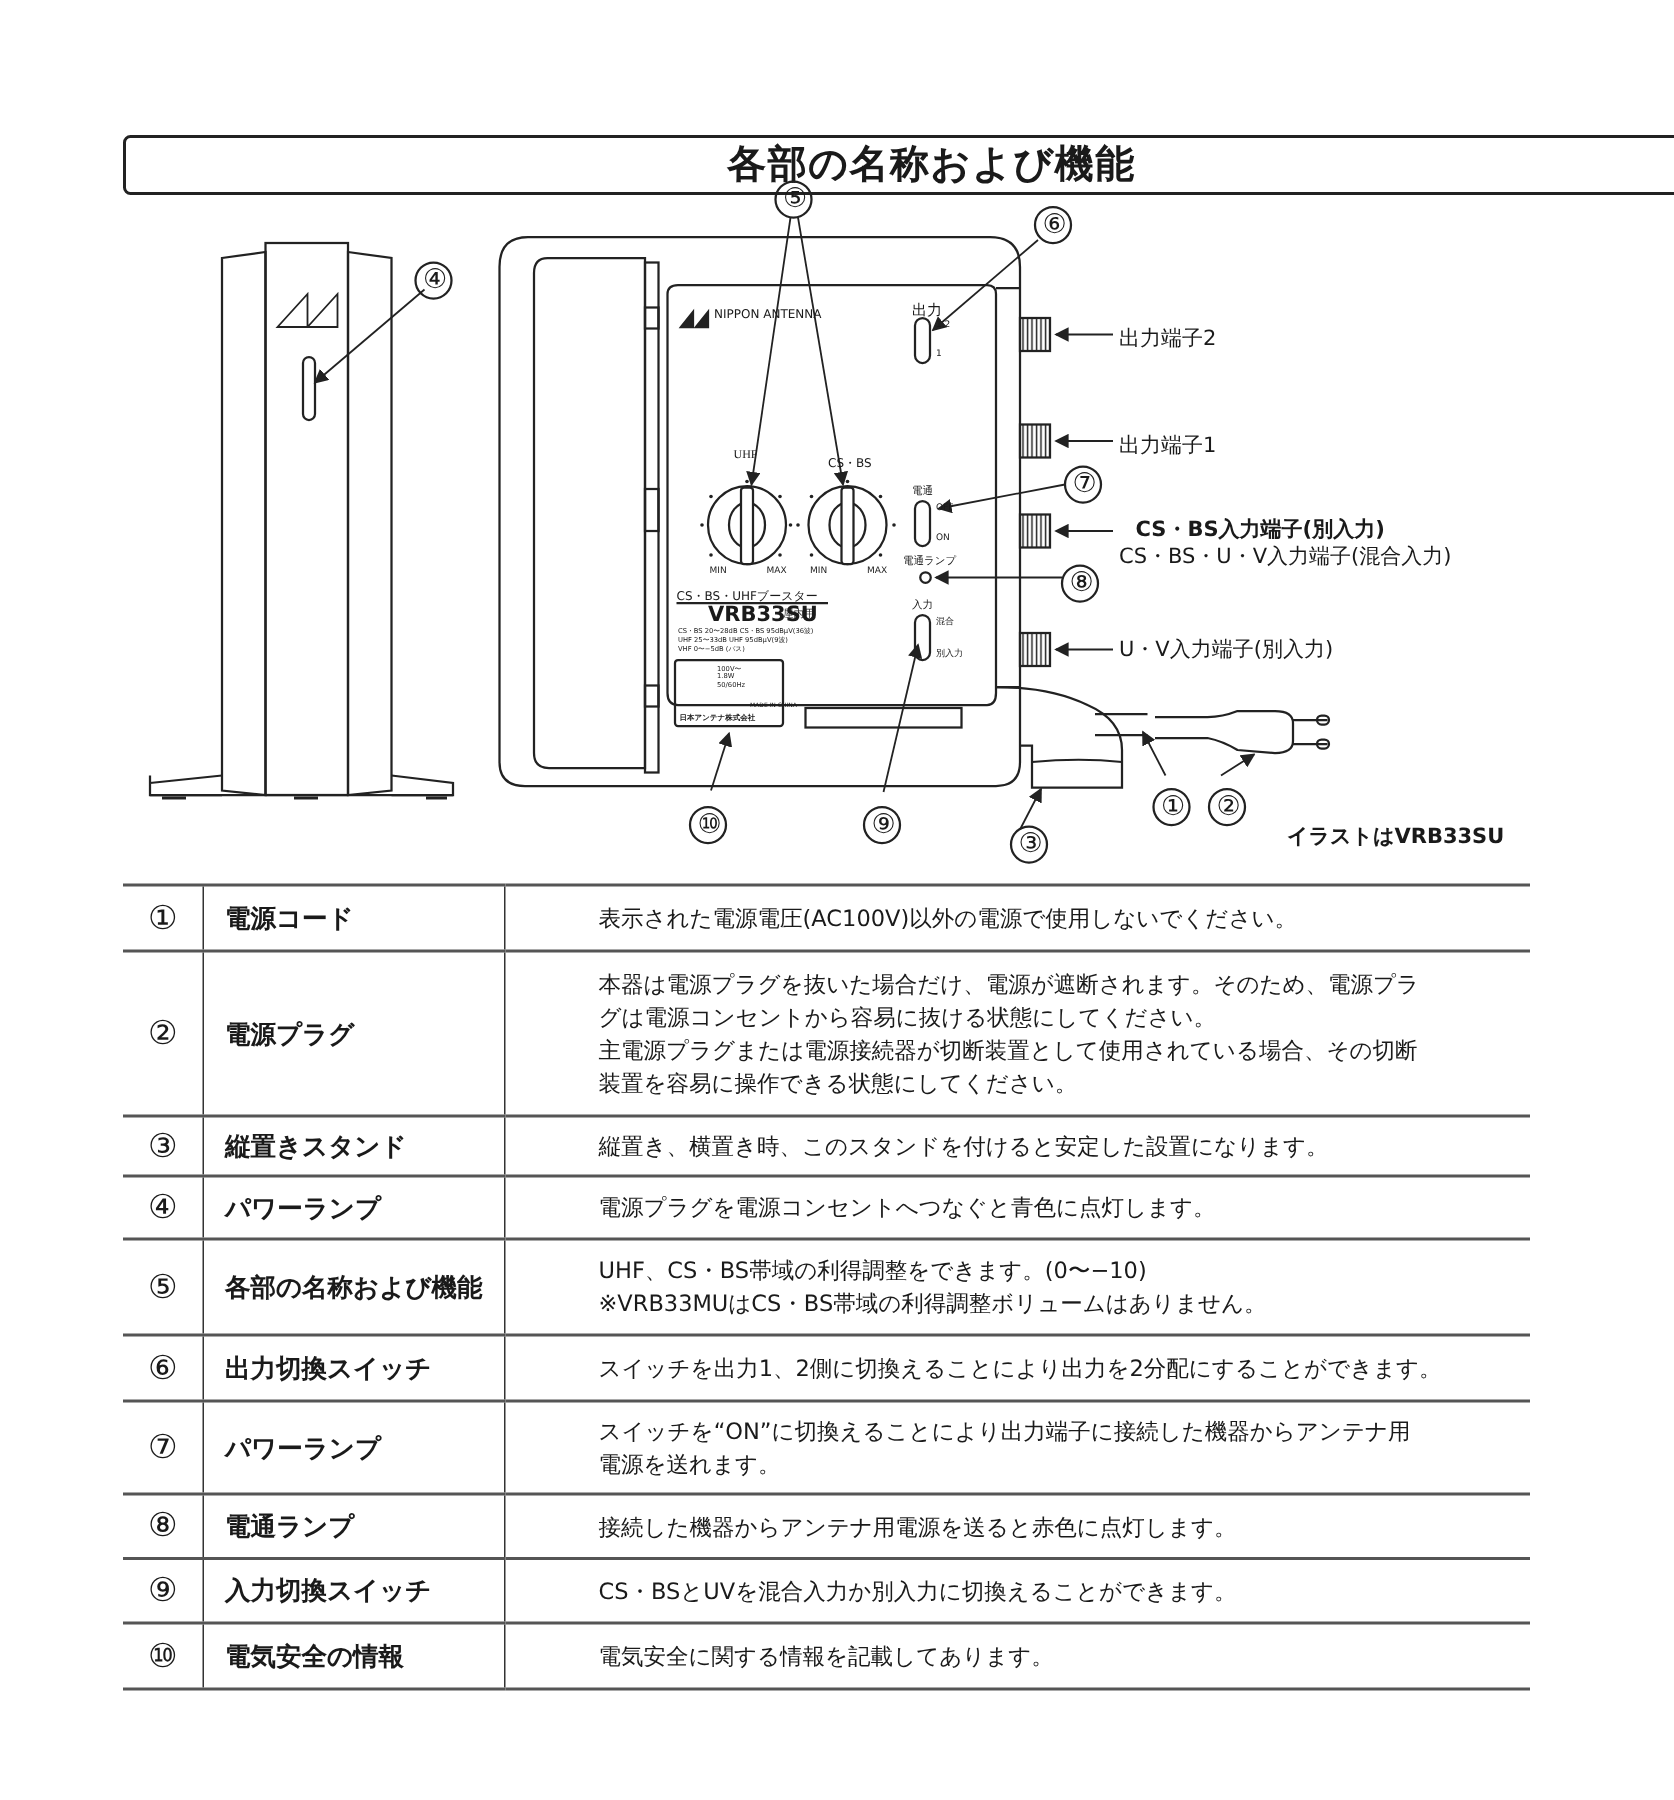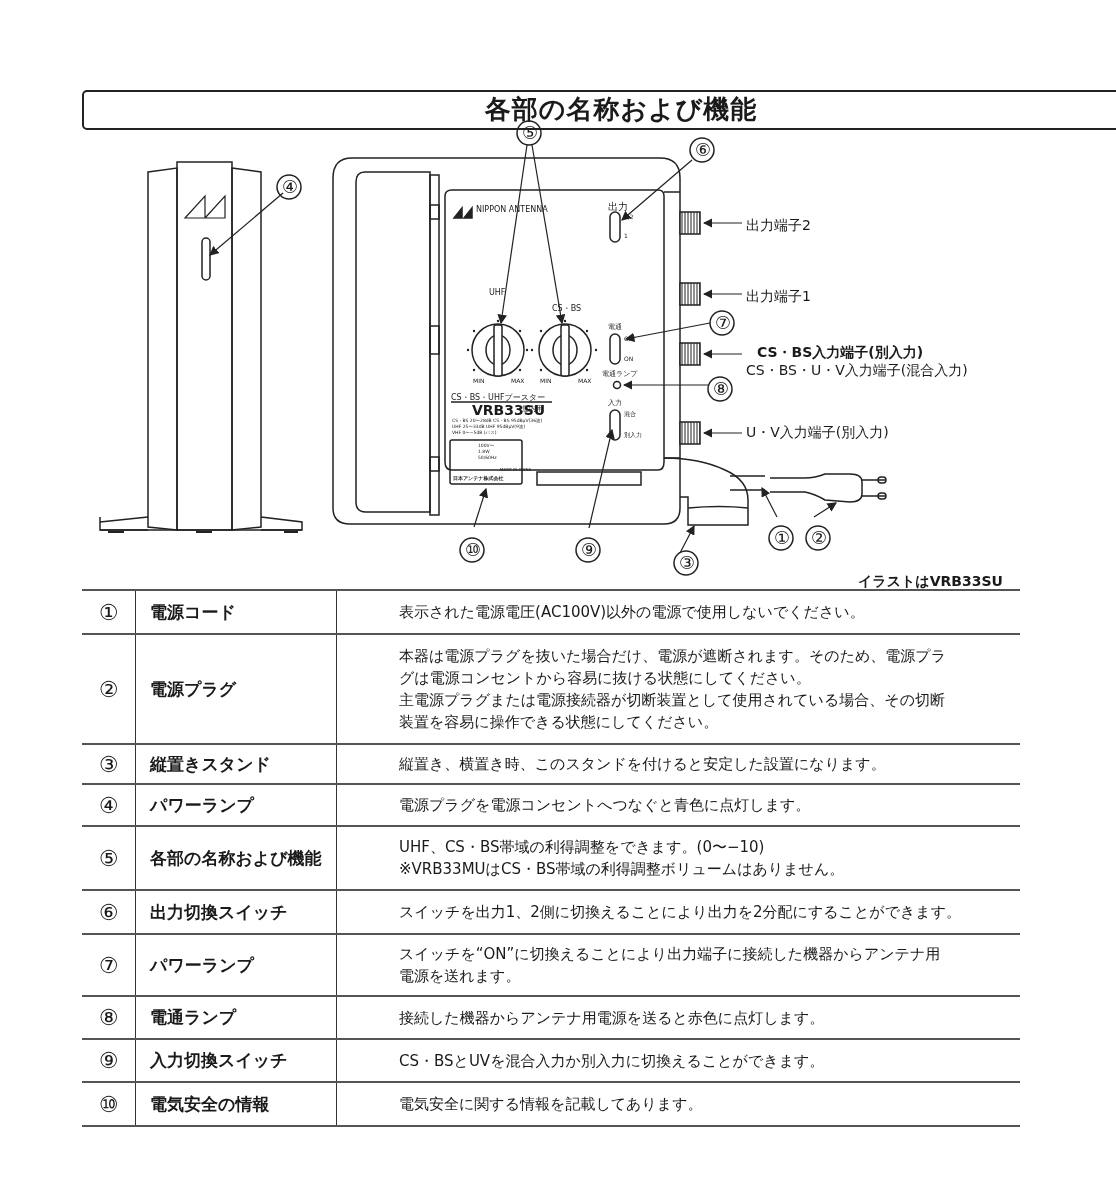--- a/index.html
+++ b/index.html
@@ -1,21 +1,21 @@
 <!DOCTYPE html>
 <html><head>
 <meta charset="utf-8">
 <style>
   html,body{margin:0;padding:0;background:#fff;}
   body{width:1116px;height:1200px;position:relative;overflow:hidden;font-family:"DejaVu Sans","Liberation Sans",sans-serif;color:#1a1a1a;}
   .title-box{position:absolute;left:82px;top:66px;width:1078px;height:40px;border:2px solid #222;border-radius:5px;box-sizing:border-box;display:flex;align-items:flex-start;justify-content:center;margin-top:24px;}
   .title-box span{font-size:26px;font-weight:bold;letter-spacing:1px;}
   svg.diagram{position:absolute;left:0;top:110px;}
   .lbl{position:absolute;font-size:14px;white-space:nowrap;}
-  .caption{position:absolute;font-size:14px;font-weight:bold;left:858px;top:549px;margin-top:24px;}
+  .caption{position:absolute;font-size:14px;font-weight:bold;left:858px;top:549px;}
   table.parts{position:absolute;left:82px;top:589px;width:938px;border-collapse:collapse;}
   table.parts td{border-top:2px solid #555;border-bottom:2px solid #555;font-size:16px;vertical-align:middle;}
   table.parts td.num{width:51px;text-align:center;border-right:1px solid #333;font-size:22px;}
   table.parts td.name{width:201px;padding-left:14px;border-right:1px solid #333;font-size:17px;font-weight:bold;box-sizing:border-box;}
   table.parts td.desc{padding:0 14px;line-height:22px;font-size:15px;}
   .desc-line{display:block;margin-left:48px;}
 </style>
 </head>
 <body>
 
@@ -154,21 +154,21 @@
 <span class="lbl" style="left:695px;top:139px;font-size:18px;">⑥</span>
 <span class="lbl" style="left:715px;top:312px;font-size:18px;">⑦</span>
 <span class="lbl" style="left:713px;top:378px;font-size:18px;">⑧</span>
 <span class="lbl" style="left:465px;top:539px;font-size:18px;">⑩</span>
 <span class="lbl" style="left:581px;top:539px;font-size:18px;">⑨</span>
 <span class="lbl" style="left:679px;top:552px;font-size:18px;">③</span>
 <span class="lbl" style="left:774px;top:527px;font-size:18px;">①</span>
 <span class="lbl" style="left:811px;top:527px;font-size:18px;">②</span>
 
 <span class="lbl" style="left:476px;top:205px;font-size:8px;">NIPPON ANTENNA</span>
-<span class="lbl" style="left:489px;top:288px;font-size:8px;">UHF</span>
+<span class="lbl" style="left:489px;top:298px;font-size:8px;font-family:Liberation Serif, serif;">UHF</span>
 <span class="lbl" style="left:552px;top:303px;font-size:8px;">CS・BS</span>
 <span class="lbl" style="left:473px;top:377px;font-size:6px;">MIN</span>
 <span class="lbl" style="left:511px;top:377px;font-size:6px;">MAX</span>
 <span class="lbl" style="left:540px;top:377px;font-size:6px;">MIN</span>
 <span class="lbl" style="left:578px;top:377px;font-size:6px;">MAX</span>
 
 <span class="lbl" style="left:608px;top:200px;font-size:10px;">出力</span>
 <span class="lbl" style="left:624px;top:213px;font-size:6px;">1,2</span>
 <span class="lbl" style="left:624px;top:232px;font-size:6px;">1</span>
 <span class="lbl" style="left:608px;top:322px;font-size:7px;">電通</span>

